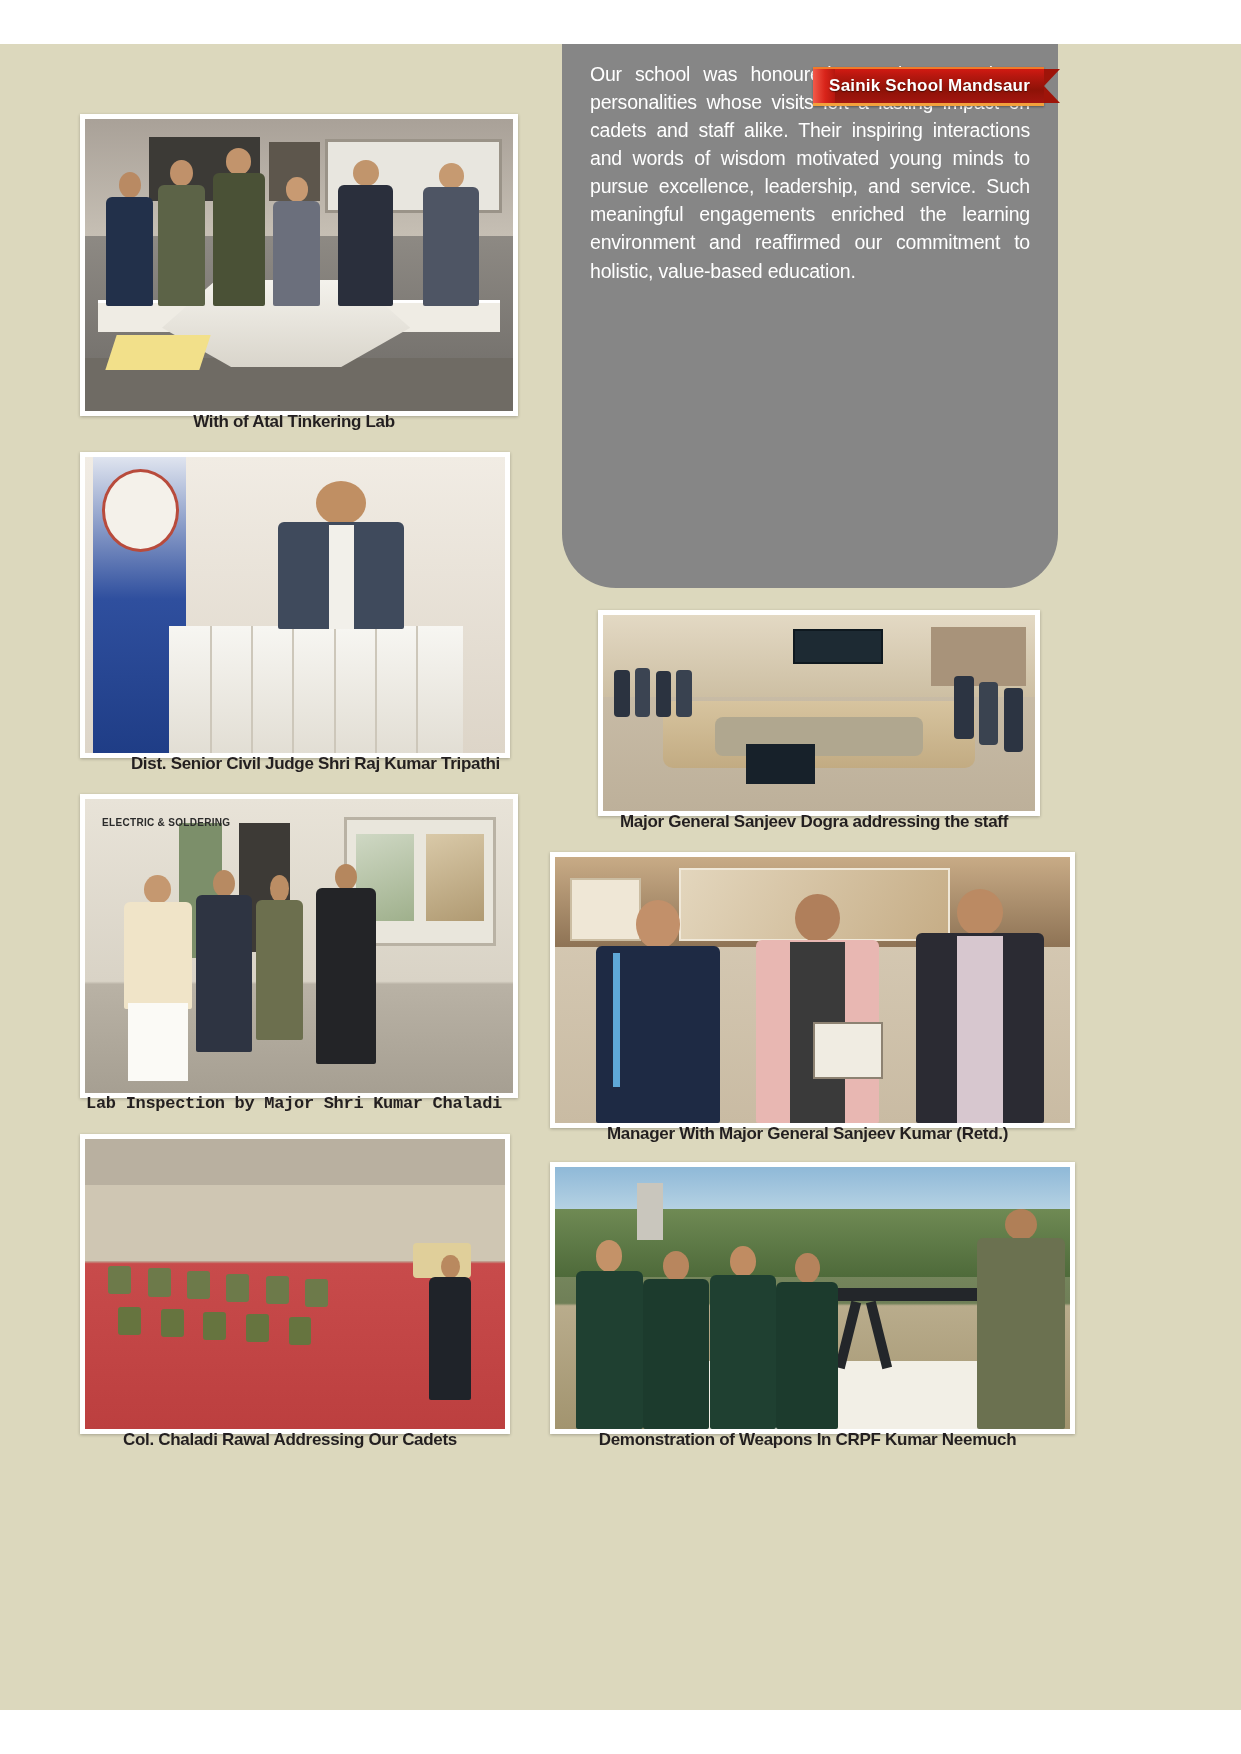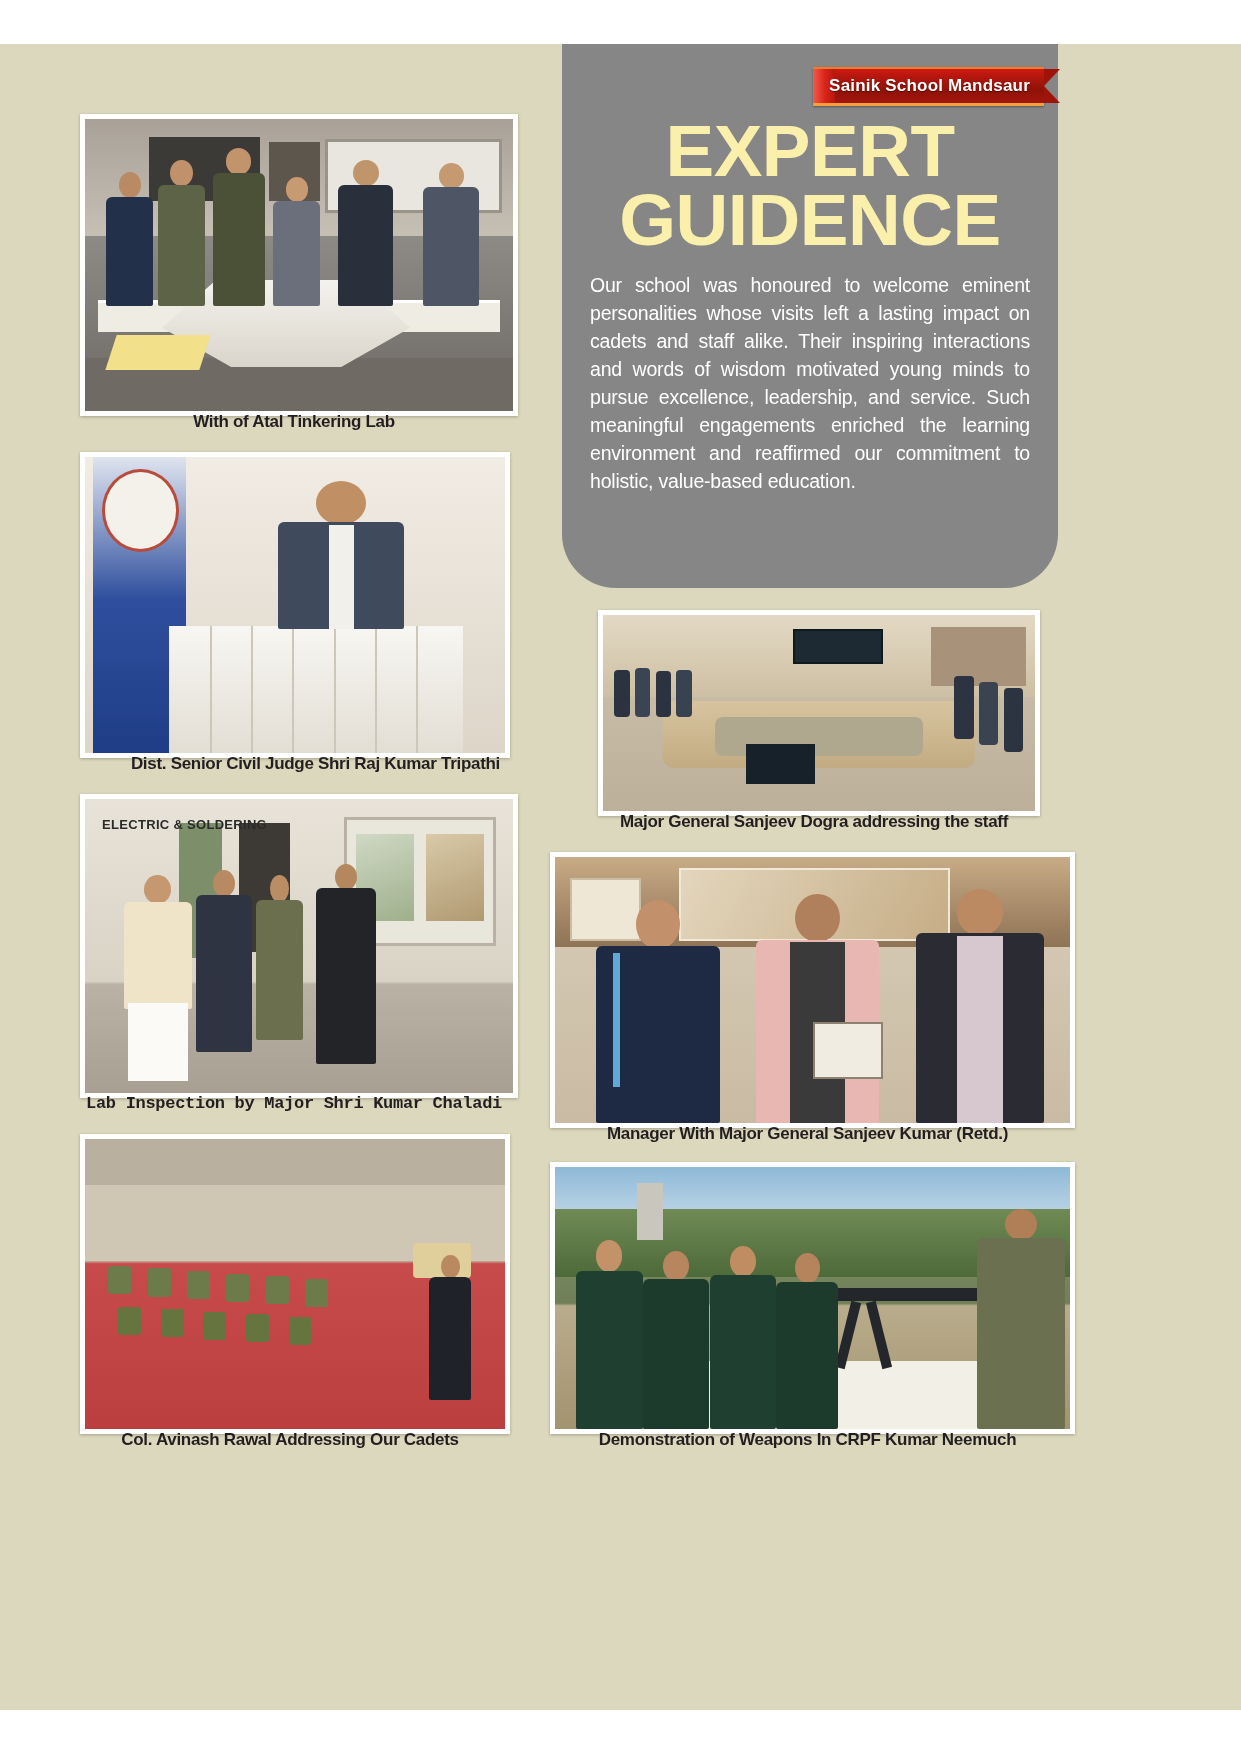--- a/index.html
+++ b/index.html
@@ -157,24 +157,20 @@
 
   <div class="hero">
 
     <div class="ribbon-wrap">
       <div class="ribbon">
         <div class="ribbon-tail"></div>
         <span class="ribbon-text">Sainik School Mandsaur</span>
       </div>
     </div>
 
-    <h1 class="hero-title">
-      <span>EXPERT</span><br>
-      <span>GUIDENCE</span>
-    </h1>
 
     <p class="hero-body">Our school was honoured to welcome eminent personalities whose visits left a lasting impact on cadets and staff alike. Their inspiring interactions and words of wisdom motivated young minds to pursue excellence, leadership, and service. Such meaningful engagements enriched the learning environment and reaffirmed our commitment to holistic, value-based education.</p>
   </div>
 
   <div class="frame" id="p1" style="left:80px;top:114px;width:428px;height:292px;">
     <div class="photo">
       <div class="bg"></div>
         <div class="wall"></div>
       <div class="dark"></div>
         <div class="cab"></div>
@@ -235,21 +231,21 @@
 
   <div class="frame" id="p3" style="left:80px;top:794px;width:428px;height:294px;">
     <div class="photo">
       <div class="bg"></div>
       <div class="blk"></div>
       <div class="door"></div>
       <div class="screen">
           <div class="img"></div>
           <div class="img2"></div>
         </div>
-      <div style="position:absolute;left:4%;top:6%;color:#2b2b2b;font-size:13px;font-weight:bold;letter-spacing:.3px;">ELECTRIC &amp; SOLDERING</div>
+      <div style="position:absolute;left:4%;top:6%;color:#2b2b2b;font-size:10px;font-weight:bold;letter-spacing:.3px;">ELECTRIC &amp; SOLDERING</div>
       <div class="person" style="left:9%;top:26%;width:16%;height:70%;">
         <div class="head" style="left:30%;top:0;width:40%;height:14%;background:#c59870;"></div>
         <div class="torso" style="left:0;top:13%;width:100%;height:52%;background:#f0e4c8;"></div>
         <div style="position:absolute;left:6%;top:62%;width:88%;height:38%;background:#fbfaf6;"></div>
       </div>
       <div class="person" style="left:26%;top:24%;width:13%;height:62%;">
         <div class="head" style="left:30%;top:0;width:40%;height:15%;background:#b78a62;"></div>
         <div class="torso" style="left:0;top:14%;width:100%;height:86%;background:#2e3442;"></div>
       </div>
       <div class="person" style="left:40%;top:26%;width:11%;height:56%;">
@@ -282,21 +278,21 @@
         <div style="position:absolute;left:31%;top:40%;width:7%;height:22%;background:#66743f;border-radius:3px;"></div>
         <div style="position:absolute;left:44%;top:42%;width:7%;height:22%;background:#66743f;border-radius:3px;"></div>
         <div style="position:absolute;left:57%;top:44%;width:7%;height:22%;background:#66743f;border-radius:3px;"></div>
       </div>
       <div class="person" style="left:82%;top:40%;width:10%;height:50%;">
         <div class="head" style="left:28%;top:0;width:44%;height:16%;background:#b9895f;"></div>
         <div class="torso" style="left:0;top:15%;width:100%;height:85%;background:#1f2329;"></div>
       </div>
     </div>
   </div>
-  <div class="caption" style="left:80px;top:1430px;width:420px;">Col. Avinash Rawal Addressing Our Cadets</div>
+  <div class="caption" style="left:80px;top:1430px;width:420px;">Col. Chaladi Rawal Addressing Our Cadets</div>
 
   <div class="frame" id="p5" style="left:598px;top:610px;width:432px;height:196px;">
     <div class="photo">
       <div class="bg"></div>
         <div class="backwall"></div>
       <div class="panel"></div>
         <div class="tv"></div>
       <div class="table"></div>
         <div class="hole"></div>
         <div class="mon"></div>

